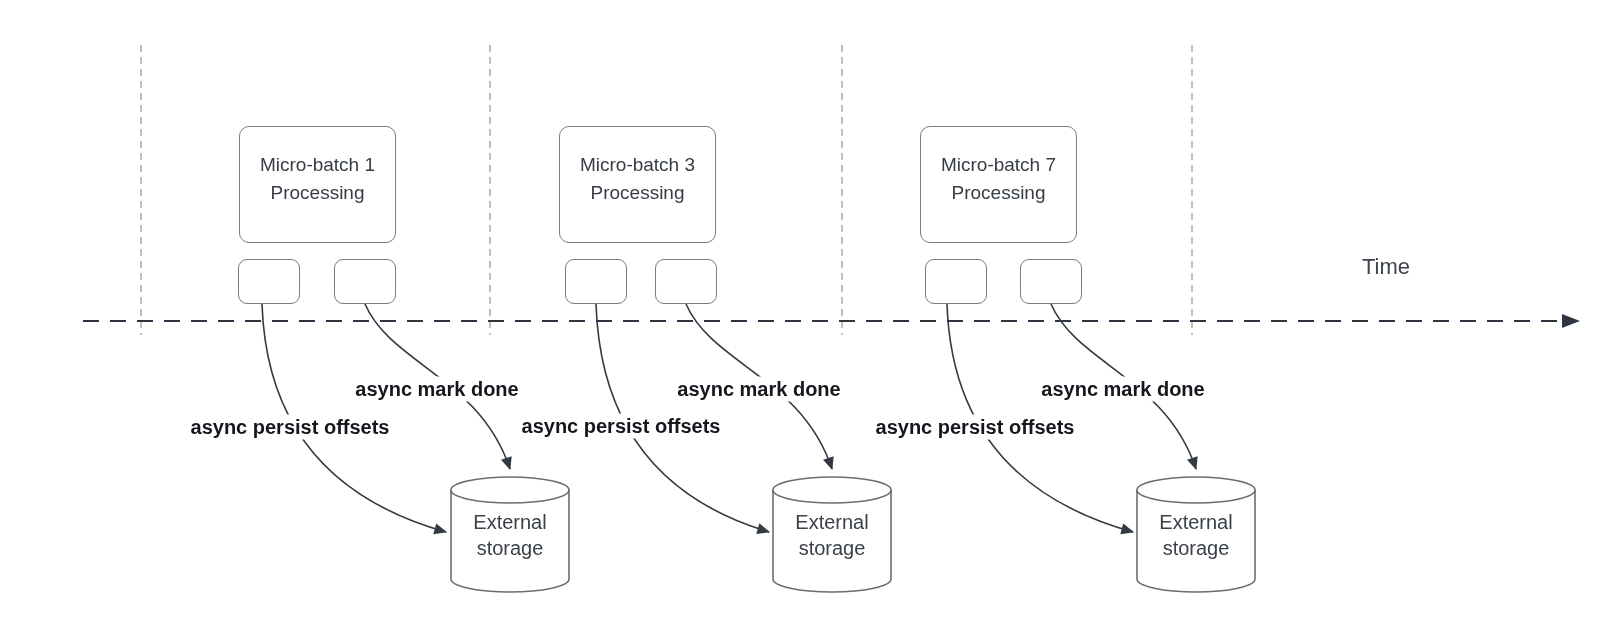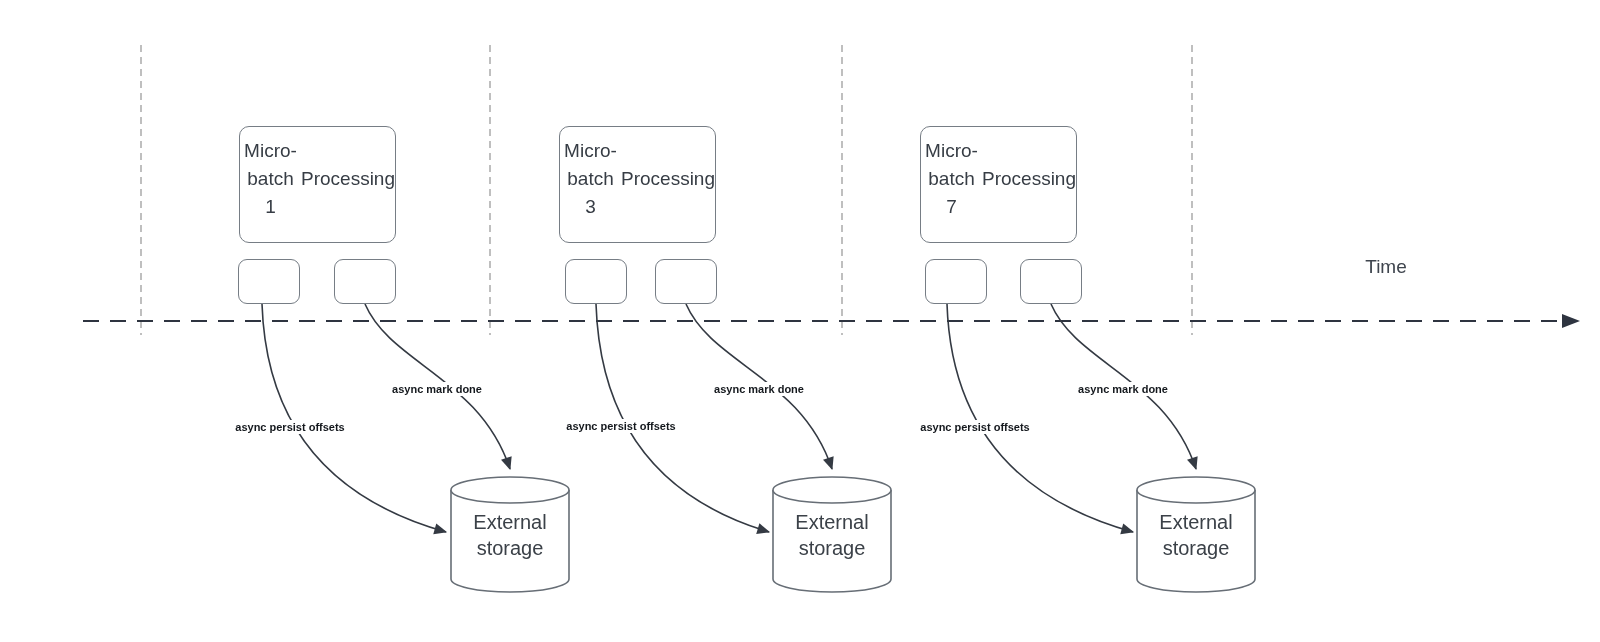--- a/index.html
+++ b/index.html
@@ -22,21 +22,21 @@
     box-sizing: border-box;
     background: #ffffff;
     border: 1.6px solid #767d85;
   }
   .big-box {
     width: 157px;
     height: 117px;
     top: 126px;
     border-radius: 10px;
     display: flex;
-    flex-direction: row;
+    flex-direction: column;
     align-items: center;
     justify-content: center;
     text-align: center;
     font-size: 19px;
     line-height: 28px;
     color: #373d45;
     padding-bottom: 12px;
   }
   .small-box {
     width: 62px;
@@ -50,31 +50,31 @@
     top: 509px;
     transform: translateX(-50%);
     text-align: center;
     font-size: 20px;
     line-height: 26px;
     color: #3b4148;
   }
   .conn-label {
     position: absolute;
     transform: translate(-50%, -50%);
-    font-size: 11px;
+    font-size: 20px;
     font-weight: bold;
     color: #14181d;
     background: #ffffff;
     padding: 1px 4px;
     white-space: nowrap;
   }
   .time-label {
     position: absolute;
     transform: translate(-50%, -50%);
-    font-size: 19px;
+    font-size: 22px;
     color: #3f454e;
     white-space: nowrap;
   }
   .line { display: block; }
 </style>
 </head>
 <body>
 
 <div class="canvas">
 

